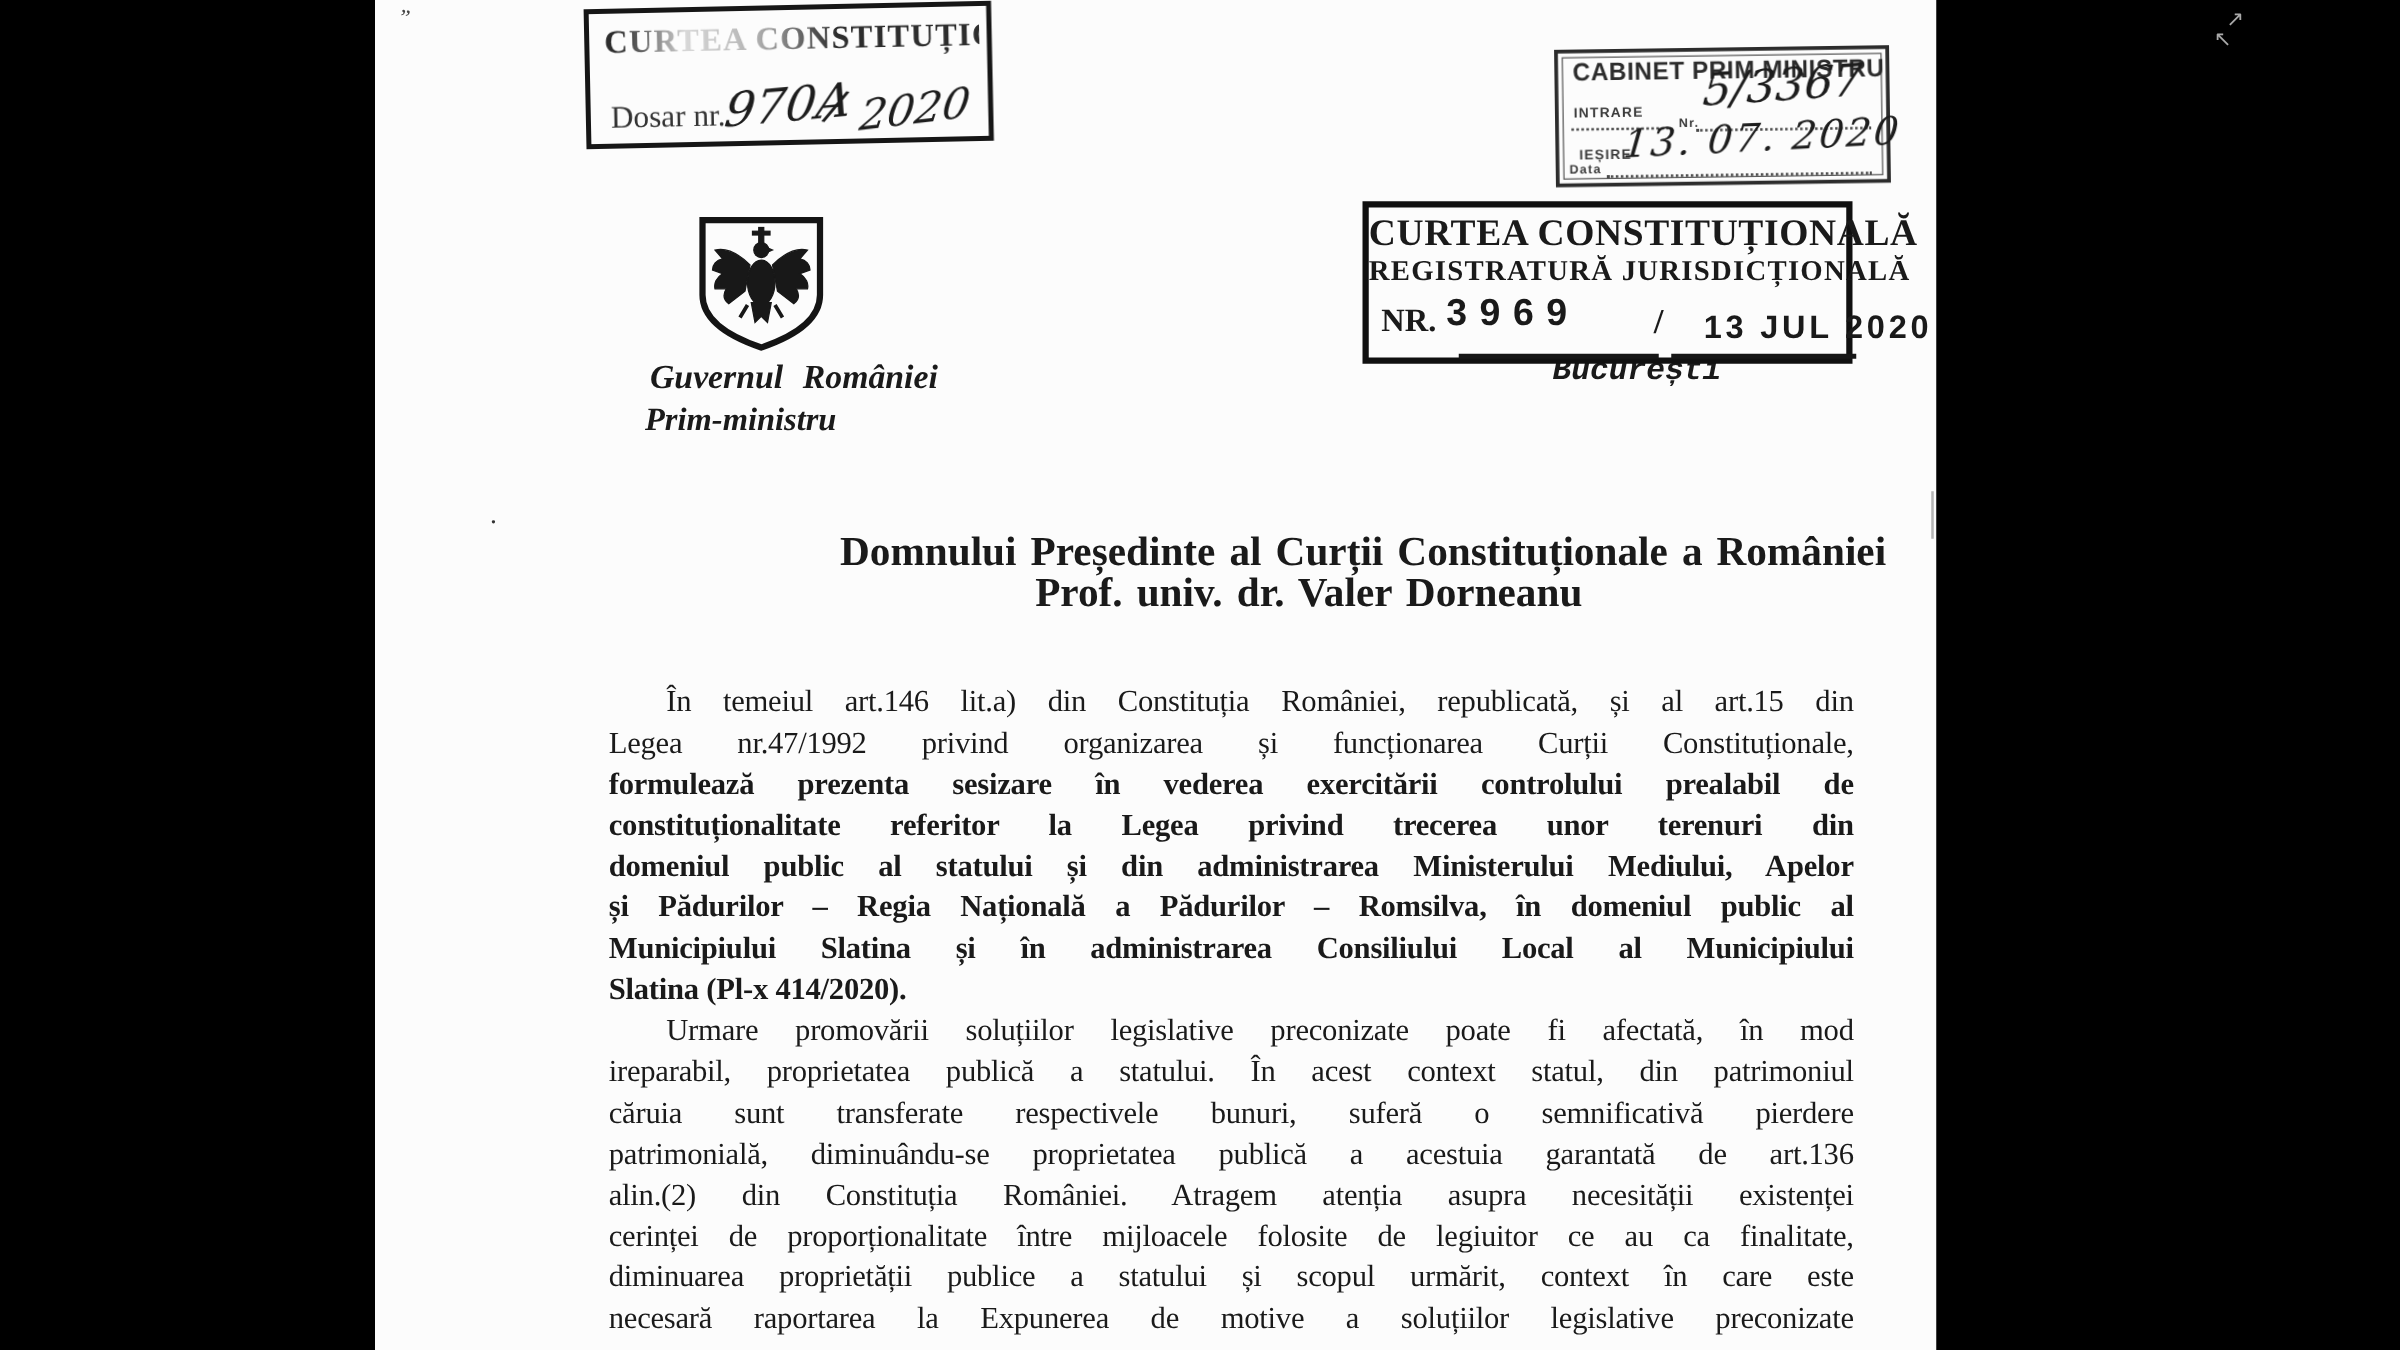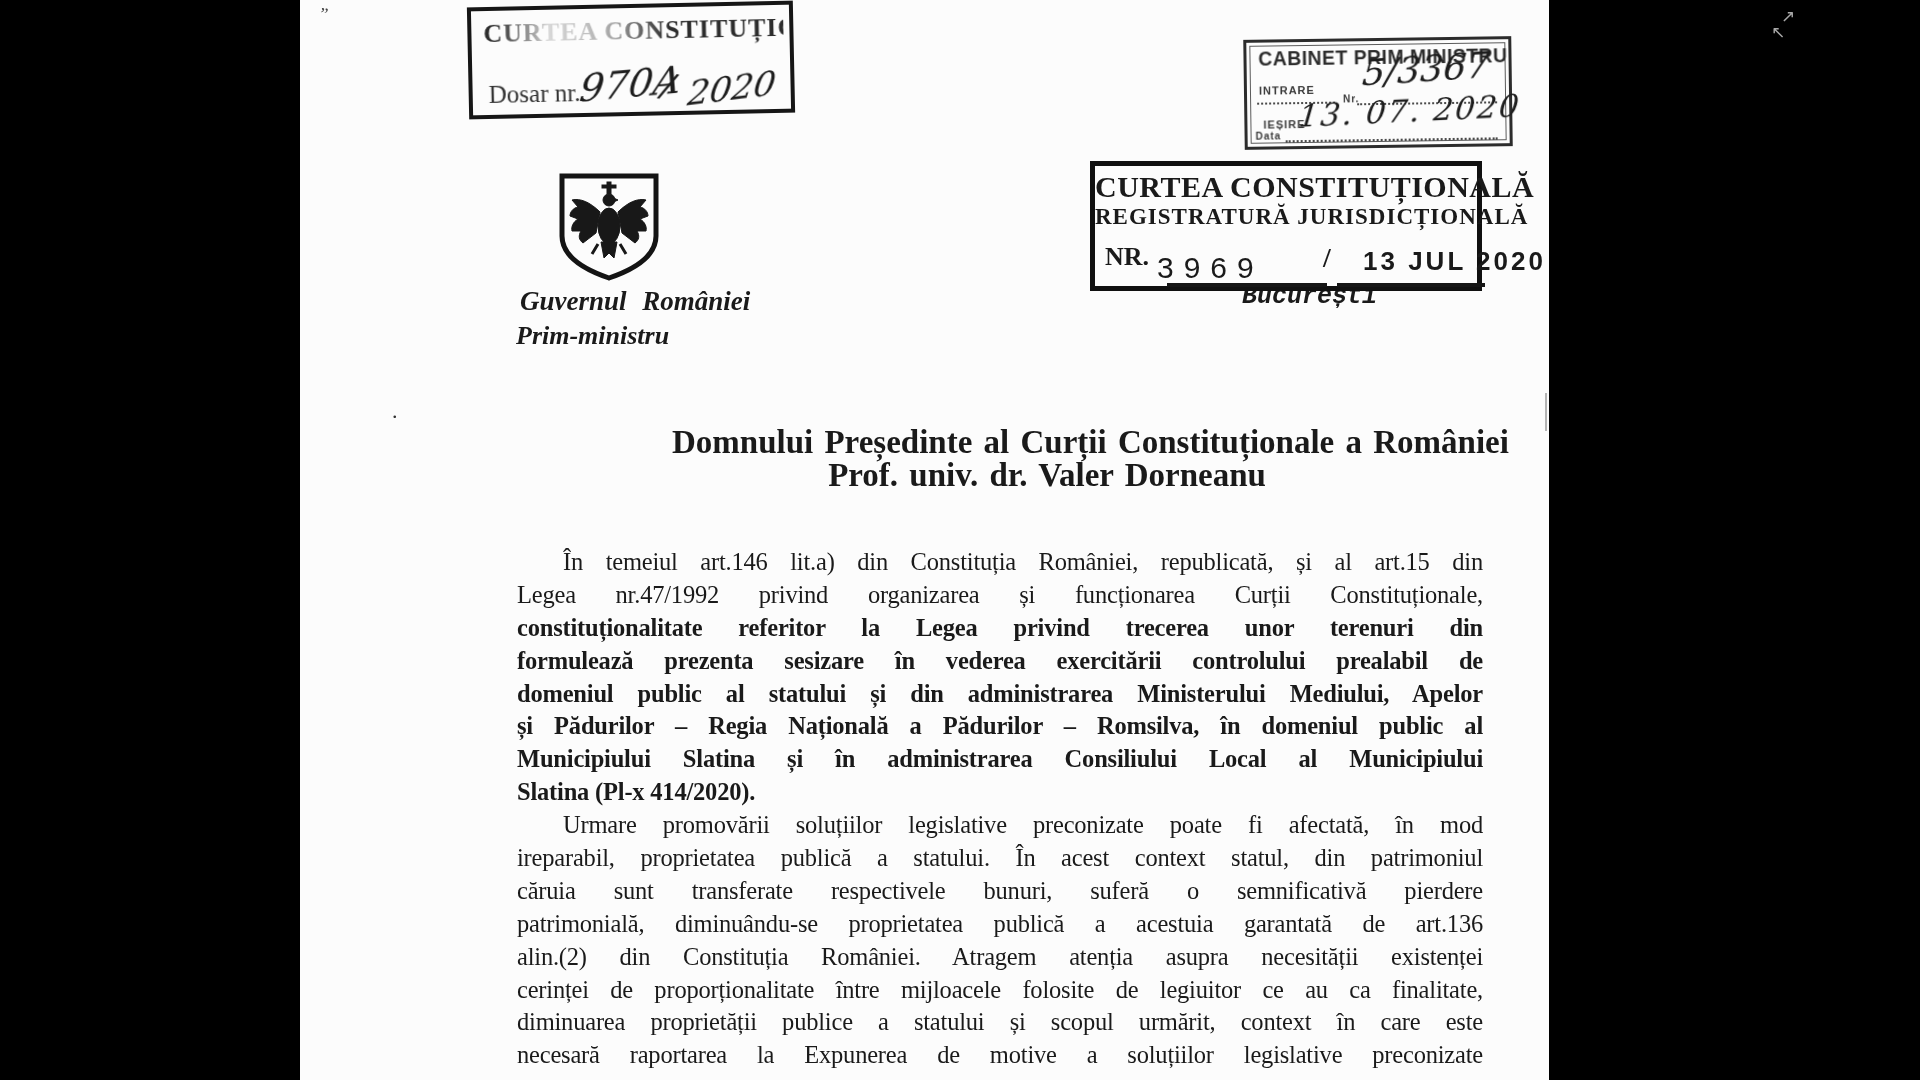--- a/index.html
+++ b/index.html
@@ -38,39 +38,39 @@
   .dotline{border-bottom:2px dotted #4a4a4a;height:0;}
   #cab-nr-hand{left:116px;top:8px;font-size:36px;transform:skewX(-8deg) rotate(-3deg);white-space:nowrap;}
   #cab-date-hand{left:52px;top:52px;font-size:31px;transform:skewX(-8deg) rotate(-2deg);white-space:nowrap;letter-spacing:2px;}
 
   #stamp-registry{left:790px;top:161px;width:392px;height:130px;border:5px solid #101010;z-index:3;background:transparent;}
   #stamp-registry .l1{left:0;top:4px;width:100%;text-align:center;font-weight:bold;font-size:30px;
                       letter-spacing:.5px;white-space:nowrap;}
   #stamp-registry .l2{left:0;top:38px;width:100%;text-align:right;font-weight:bold;font-size:23px;
                       letter-spacing:1px;white-space:nowrap;}
   #stamp-registry .nrlab{left:10px;top:76px;font-weight:bold;font-size:26px;}
-  #stamp-registry .nrval{left:62px;top:68px;font-weight:normal;font-size:30px;letter-spacing:10px;
-                         font-family:"Liberation Sans",sans-serif;margin-top:17px;}
+  #stamp-registry .nrval{left:62px;top:68px;font-weight:bold;font-size:30px;letter-spacing:10px;
+                         font-family:"Liberation Sans",sans-serif;}
   #stamp-registry .slash{left:228px;top:76px;font-weight:bold;font-size:28px;}
   #stamp-registry .dateval{left:268px;top:80px;font-weight:bold;font-size:26px;letter-spacing:3px;
                            font-family:"Liberation Sans",sans-serif;white-space:nowrap;}
   .reg-underline{position:absolute;height:4px;background:#161616;bottom:-1px;}
   #city{left:942px;top:282px;width:140px;font-weight:bold;font-style:italic;font-size:25px;z-index:2;font-family:Liberation Mono, monospace;}
 
   
   #coat{left:254px;top:170px;width:110px;height:114px;}
   #org{left:220px;top:286px;font-weight:bold;font-style:italic;font-size:27px;word-spacing:9px;white-space:nowrap;}
   #role{left:216px;top:321px;font-weight:bold;font-style:italic;font-size:26px;white-space:nowrap;}
 
   
   .head-line{left:372px;width:750px;text-align:center;font-weight:bold;font-size:33px;white-space:nowrap;word-spacing:3px;}
 
   
   #body-text{left:187px;top:546px;width:996px;font-size:24.5px;letter-spacing:-0.2px;}
-  .bline{height:32.9px;line-height:32.9px;text-align:justify;text-align-last:justify;white-space:normal;margin-left:30px;}
+  .bline{height:32.9px;line-height:32.9px;text-align:justify;text-align-last:justify;white-space:normal;}
   .bline.lastline{text-align-last:left;}
   .bline.indent{text-indent:46px;}
   .bline.b{font-weight:bold;}
   .bold-seg{font-weight:bold;}
 
   .tickmark{left:20px;top:4px;font-size:18px;color:#444;transform:rotate(8deg);}
   .stray-dot{left:92px;top:398px;font-size:22px;color:#333;}
   .scan-line{left:1245px;top:393px;width:2px;height:38px;background:#8d8d8d;opacity:.65;}
 </style>
 </head>
@@ -140,22 +140,22 @@
 
     <div class="abs head-line" style="top:424px;">Domnului Președinte al Curții Constituționale a României</div>
     <div class="abs head-line" style="top:457px;">Prof. univ. dr. Valer Dorneanu</div>
 
     <span class="abs stray-dot">.</span>
     <div class="abs scan-line"></div>
 
     <div id="body-text" class="abs">
       <div class="bline indent">În temeiul art.146 lit.a) din Constituția României, republicată, și al art.15 din</div>
       <div class="bline">Legea nr.47/1992 privind organizarea și funcționarea Curții Constituționale,</div>
+      <div class="bline b">formulează prezenta sesizare în vederea exercitării controlului prealabil de</div>
       <div class="bline b">constituționalitate referitor la Legea privind trecerea unor terenuri din</div>
-      <div class="bline b">formulează prezenta sesizare în vederea exercitării controlului prealabil de</div>
       <div class="bline b">domeniul public al statului și din administrarea Ministerului Mediului, Apelor</div>
       <div class="bline b">și Pădurilor – Regia Națională a Pădurilor – Romsilva, în domeniul public al</div>
       <div class="bline b">Municipiului Slatina și în administrarea Consiliului Local al Municipiului</div>
       <div class="bline b lastline">Slatina (Pl-x 414/2020).</div>
       <div class="bline indent">Urmare promovării soluțiilor legislative preconizate poate fi afectată, în mod</div>
       <div class="bline">ireparabil, proprietatea publică a statului. În acest context statul, din patrimoniul</div>
       <div class="bline">căruia sunt transferate respectivele bunuri, suferă o semnificativă pierdere</div>
       <div class="bline">patrimonială, diminuându-se proprietatea publică a acestuia garantată de art.136</div>
       <div class="bline">alin.(2) din Constituția României. Atragem atenția asupra necesității existenței</div>
       <div class="bline">cerinței de proporționalitate între mijloacele folosite de legiuitor ce au ca finalitate,</div>

